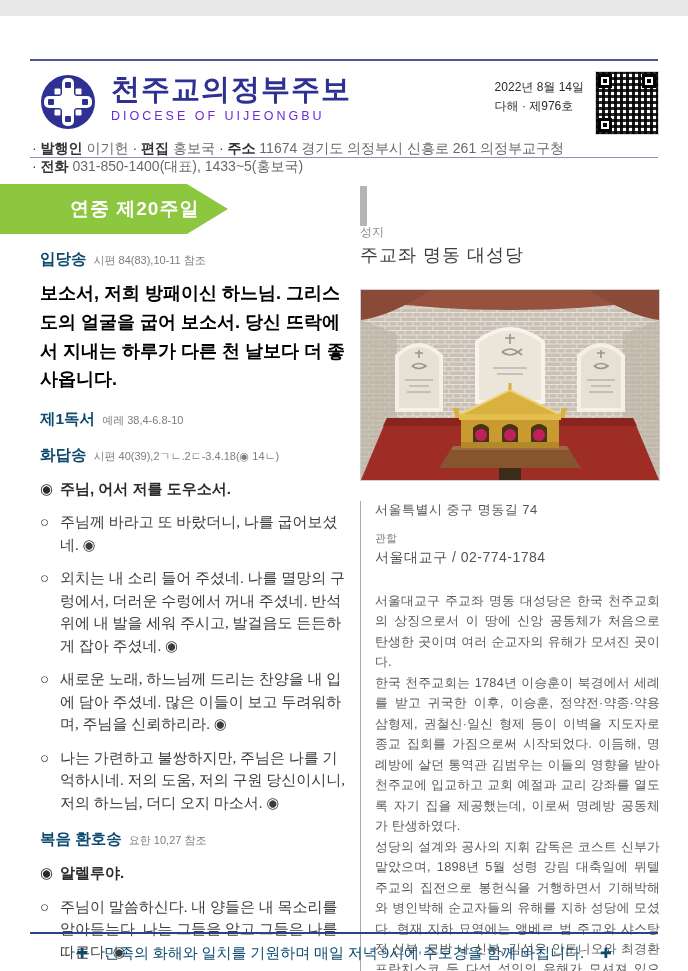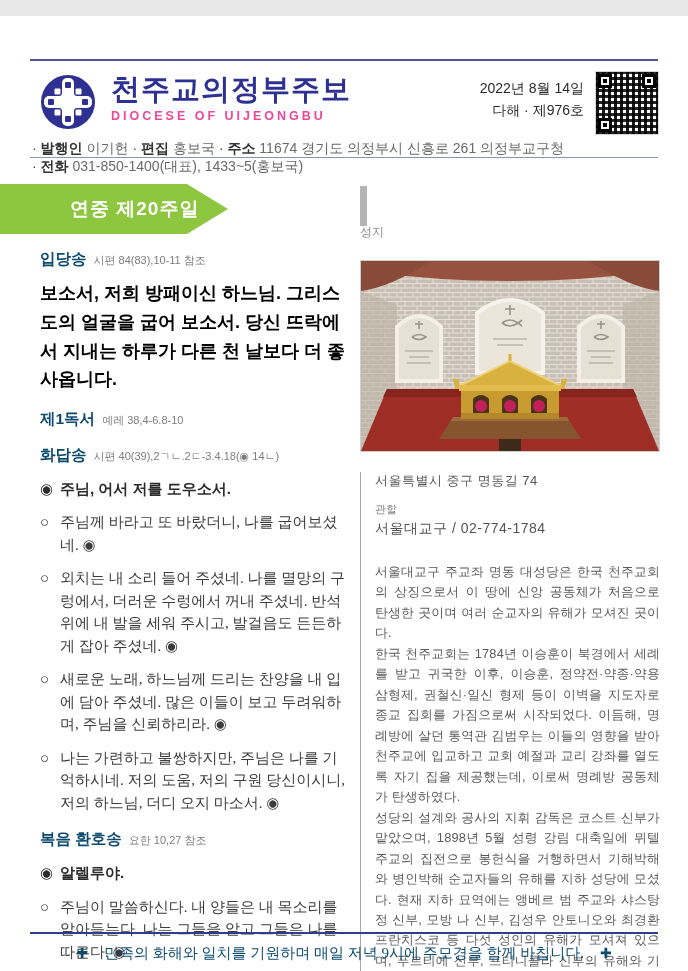--- a/index.html
+++ b/index.html
@@ -5,23 +5,23 @@
   html,body{margin:0;padding:0;background:#e8e8e8;}
   .page{position:relative;width:688px;height:971px;background:#ffffff;margin:16px auto;
         font-family:"Liberation Sans","DejaVu Sans",sans-serif;overflow:hidden;}
 
   
   .top-rule{position:absolute;left:30px;right:30px;top:43px;border-top:2px solid #52559a;}
   .header{position:absolute;left:38px;right:30px;top:56px;display:flex;align-items:flex-start;}
   .logo{width:60px;height:60px;flex:0 0 auto;}
   .masthead{margin-left:13px;padding-top:2px;}
   .title{color:#2e3192;font-size:29px;font-weight:bold;letter-spacing:1px;line-height:1.1;}
-  .subtitle{color:#ec4899;font-size:12.5px;letter-spacing:3px;margin-top:3px;font-weight:bold;}
+  .subtitle{color:#6d28d9;font-size:12.5px;letter-spacing:3px;margin-top:3px;font-weight:normal;}
   .header-right{margin-left:auto;display:flex;align-items:flex-start;}
-  .date-block{text-align:right;font-size:14px;color:#2b2b2b;line-height:1.55;margin-right:12px;padding-top:6px;}
+  .date-block{text-align:left;font-size:12px;color:#2b2b2b;line-height:1.55;margin-right:12px;padding-top:6px;}
   .qr{width:62px;height:62px;position:relative;background:
        repeating-linear-gradient(0deg,rgba(0,0,0,.85) 0 3px,rgba(255,255,255,0) 3px 6px),
        repeating-linear-gradient(90deg,#1a1a1a 0 3px,#ffffff 3px 6px);
        outline:1px solid #d8d8d8;}
   .qr .finder{position:absolute;width:14px;height:14px;background:#fff;border:3px solid #000;box-sizing:border-box;}
   .qr .finder::after{content:"";position:absolute;left:2px;top:2px;width:4px;height:4px;background:#000;}
   .qr .f1{left:2px;top:2px}.qr .f2{right:2px;top:2px}.qr .f3{left:2px;bottom:2px}
   .pub-line{position:absolute;left:32px;top:124px;width:560px;font-size:14px;color:#6a6a6a;letter-spacing:0;}
   .pub-item{margin-right:4px;white-space:nowrap;}
   .pub-item::before{content:"· ";color:#444;}
@@ -174,20 +174,21 @@
     </div>
 
   </div>
 
   <div class="right-col">
 
     <div class="shrine-head">
       <div class="shrine-bar"></div>
       <div>
         <div class="shrine-label">성지</div>
+        <div class="shrine-title">주교좌 명동 대성당</div>
       </div>
     </div>
 
     <svg class="photo" viewBox="0 0 298 190">
       <defs>
         <pattern id="brick" width="16" height="9" patternUnits="userSpaceOnUse">
           <rect width="16" height="9" fill="#c9c0b5"></rect>
           <path d="M0 0H16 M0 4.5H16 M8 0V4.5 M0 9H16 M4 4.5V9 M12 4.5V9" stroke="#e7e1d8" stroke-width="1"></path>
         </pattern>
       </defs>

